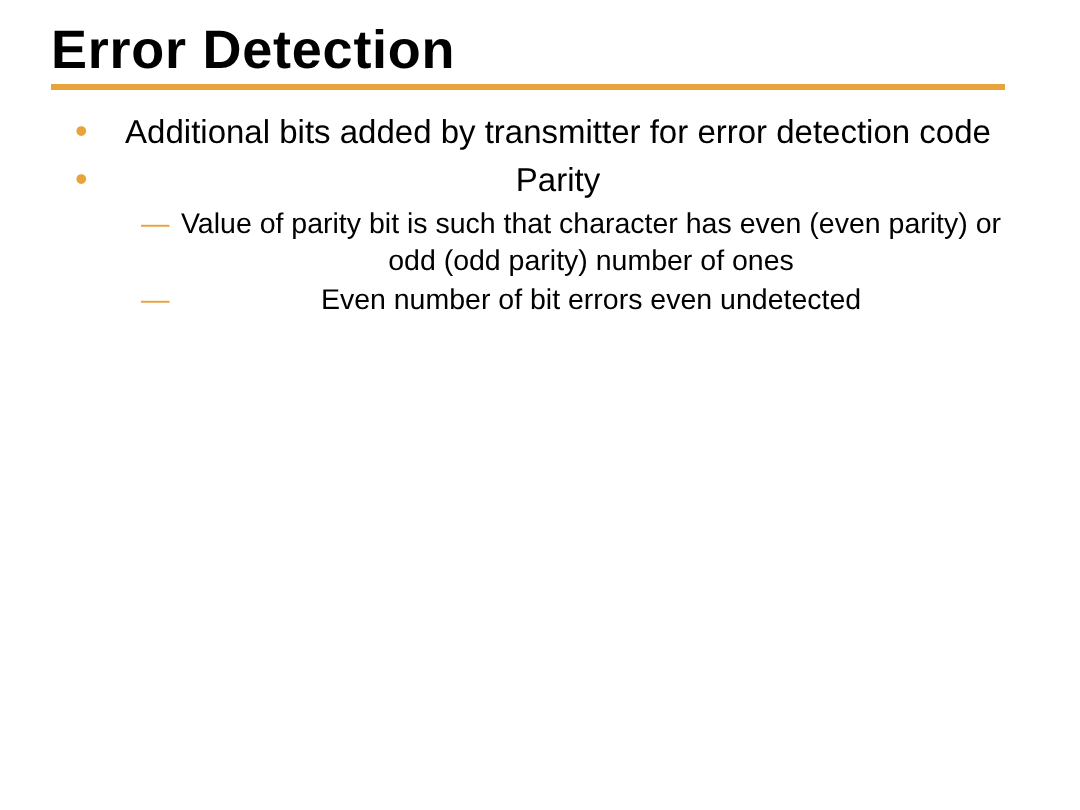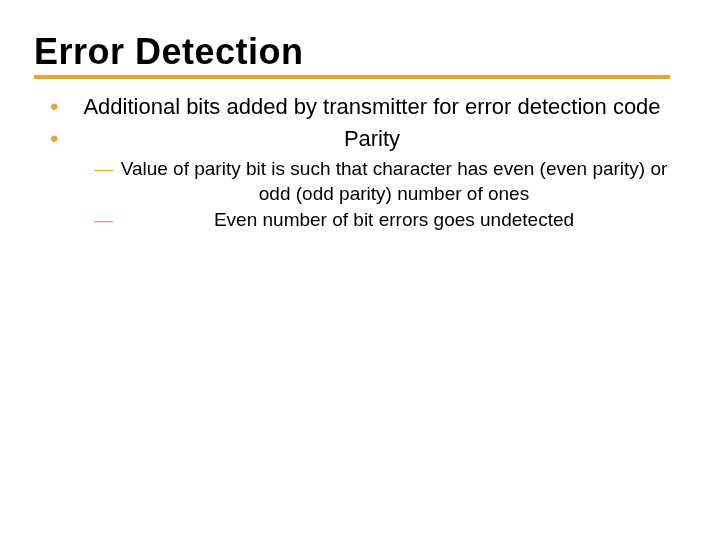--- a/index.html
+++ b/index.html
@@ -1,17 +1,17 @@
 <!DOCTYPE html>
 <html><head>
 <meta charset="utf-8">
 <style>
   * { margin: 0; padding: 0; box-sizing: border-box; }
   html, body { width: 720px; height: 540px; background: #fff; font-family: Verdana, Geneva, sans-serif; color: #000; }
-  .slide { width: 704px; height: 540px; position: relative; padding: 31px 34px 0 34px; }
+  .slide { width: 704px; height: 540px; position: relative; padding: 12px 34px 0 34px; }
   .title-wrap { border-bottom: 4px solid #e8a33d; padding-bottom: 2px; margin-bottom: 14px; }
   .title { font-family: Arial, Helvetica, sans-serif; font-weight: 900; font-size: 36px; letter-spacing: 0.5px; }
   .bullets { list-style: none; padding-left: 12px; text-align: center; }
   .bullets > li { position: relative; padding-left: 28px; font-size: 22px; line-height: 1.28; margin-bottom: 4px; }
   .bullets > li::before { content: "•"; position: absolute; left: 4px; top: 0; color: #e8a33d; font-size: 24px; line-height: 1.2; }
   .sub { list-style: none; padding-left: 20px; margin-top: 4px; }
   .sub > li { position: relative; padding-left: 24px; font-size: 19px; line-height: 1.28; margin-bottom: 2px; }
   .sub > li::before { content: "—"; position: absolute; left: 0; top: 0; color: #e8a33d; font-size: 19px; }
 </style>
 </head>
@@ -26,18 +26,18 @@
     <li>
       <span>Additional bits added by transmitter for error detection code</span>
     </li>
     <li>
       <span>Parity</span>
       <ul class="sub">
         <li>
           <span>Value of parity bit is such that character has even (even parity) or odd (odd parity) number of ones</span>
         </li>
         <li>
-          <span>Even number of bit errors goes undetected</span>
+          <span>Even number of bit errors even undetected</span>
         </li>
       </ul>
     </li>
   </ul>
 </div>
 
 </body></html>

